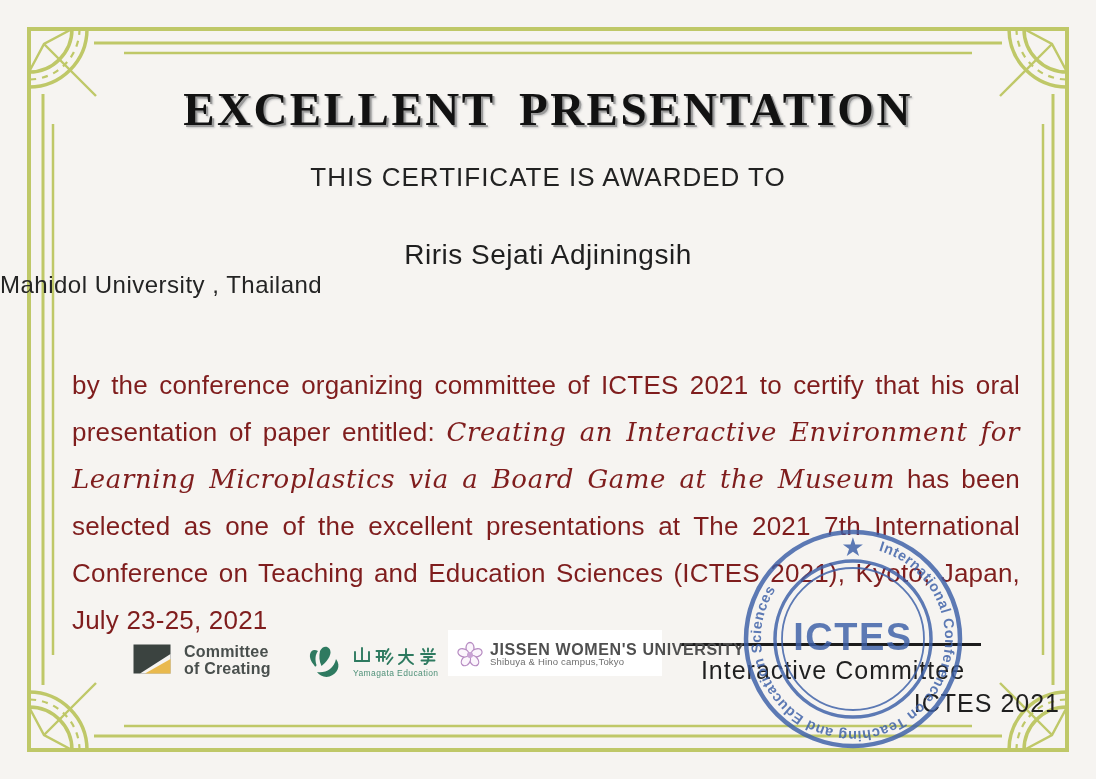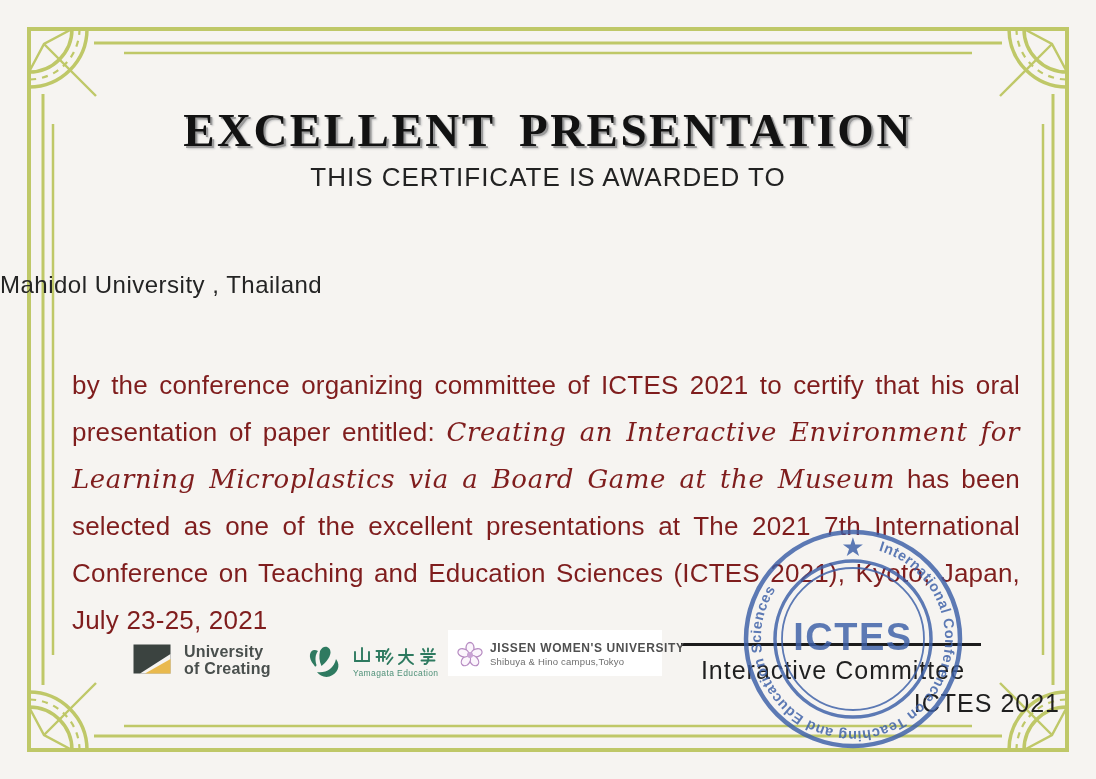--- a/index.html
+++ b/index.html
@@ -8,21 +8,20 @@
     background:#f6f4f1;font-family:"Liberation Sans",sans-serif;
   }
   .abs{position:absolute;}
   svg{display:block;}
   
   .title{
     left:0;right:0;top:82px;text-align:center;
     font-family:"Liberation Serif",serif;font-weight:bold;
     font-size:47px;letter-spacing:2.5px;word-spacing:10px;color:#121212;
     text-shadow:2px 2px 0 #9a9a9a, 3px 3px 2px #c9c9c9;
-    margin-top:21px;
   }
   .subtitle{
     left:0;right:0;top:162px;text-align:center;
     font-size:26px;letter-spacing:1px;color:#222;
   }
   .name{
     left:0;right:0;top:239px;text-align:center;
     font-size:28px;color:#1f1f1f;letter-spacing:.5px;
   }
   .affiliation{
@@ -41,21 +40,21 @@
   .sig-line{left:681px;top:643px;width:300px;height:2.5px;background:#1c1c1c;}
   .sig-text1{left:678px;top:656px;width:310px;text-align:center;
     font-size:25px;color:#1f1f1f;letter-spacing:1px;}
   .sig-text2{left:750px;top:689px;width:310px;text-align:right;
     font-size:25px;color:#1f1f1f;letter-spacing:1px;}
   
   .suffolk-text{left:184px;top:644px;font-size:16px;line-height:16.5px;
     font-weight:bold;color:#494f4d;letter-spacing:.2px;}
   .yamagata-en{left:353px;top:667.5px;font-size:8.5px;color:#4f9179;letter-spacing:.4px;}
   .jissen-box{left:448px;top:630px;width:214px;height:46px;background:#ffffff;}
-  .jissen-title{left:490px;top:641px;font-size:12px;font-weight:bold;color:#4f4f4f;letter-spacing:.6px;}
+  .jissen-title{left:490px;top:641px;font-size:16px;font-weight:bold;color:#4f4f4f;letter-spacing:.6px;}
   .jissen-sub{left:490px;top:656px;font-size:9.5px;color:#6e6e6e;letter-spacing:.2px;text-align:right;}
   .stamp{left:723px;top:509px;opacity:.82;}
   .z1{z-index:1;} .z2{z-index:2;} .z3{z-index:3;}
 </style>
 </head>
 <body>
 
 <div class="stage">
 
   <svg class="abs z1" width="1096" height="779" viewBox="0 0 1096 779">
@@ -87,36 +86,37 @@
       <use href="#corner-orn" transform="translate(1096 0) scale(-1 1)"></use>
       <use href="#corner-orn" transform="translate(0 779) scale(1 -1)"></use>
       <use href="#corner-orn" transform="translate(1096 779) scale(-1 -1)"></use>
     </g>
   </svg>
 
   <div class="abs z2 title">EXCELLENT PRESENTATION</div>
 
   <div class="abs z2 subtitle">THIS CERTIFICATE IS AWARDED TO</div>
 
+  <div class="abs z2 name">Riris Sejati Adjiningsih</div>
 
   <div class="abs z2 affiliation">Mahidol University , Thailand</div>
 
   <p class="abs z2 bodytext"><span>by the conference organizing committee of ICTES 2021 to certify that his oral presentation of paper entitled: </span><span class="it">Creating an Interactive Environment for Learning Microplastics via a Board Game at the Museum</span><span> has been selected as one of the excellent presentations at The 2021 7th International Conference on Teaching and Education Sciences (ICTES 2021),  Kyoto, Japan, July 23-25, 2021</span></p>
 
   <div class="abs z2 sig-line"></div>
   <div class="abs z2 sig-text1">Interactive Committee</div>
   <div class="abs z2 sig-text2">ICTES 2021</div>
 
   <svg class="abs z2" style="left:133px;top:644px;" width="38" height="30" viewBox="0 0 38 30">
     <rect x="0.5" y="0.5" width="37" height="29" fill="#3b4340"></rect>
     <polygon points="7,29.5 37.5,29.5 37.5,10" fill="#f6f4f1"></polygon>
     <polygon points="12,29.5 37.5,29.5 37.5,15" fill="#e9b94d"></polygon>
   </svg>
   <div class="abs z2 suffolk-text">
-    <div>University</div>
+    <div>Committee</div>
     <div>of Creating</div>
   </div>
 
   <svg class="abs z2" style="left:301px;top:644px;" width="42" height="36" viewBox="0 0 42 36">
     <g fill="#2e7a60">
       <path d="M 13 21 C 5 12 10 3 17 7 C 14 11 14 16 15.5 21 C 15 23 14 23 13 21 Z"></path>
       <path d="M 19 7 C 22 0 30 2 29.5 9 C 29 14 24 19 20.5 22 C 18 17 18 12 19 7 Z"></path>
       <path d="M 16 28 C 24 29.5 33 25 35 15 C 40.5 22 36 30 28.5 32.5 C 23.5 34 18.5 31.5 16 28 Z"></path>
     </g>
   </svg>

